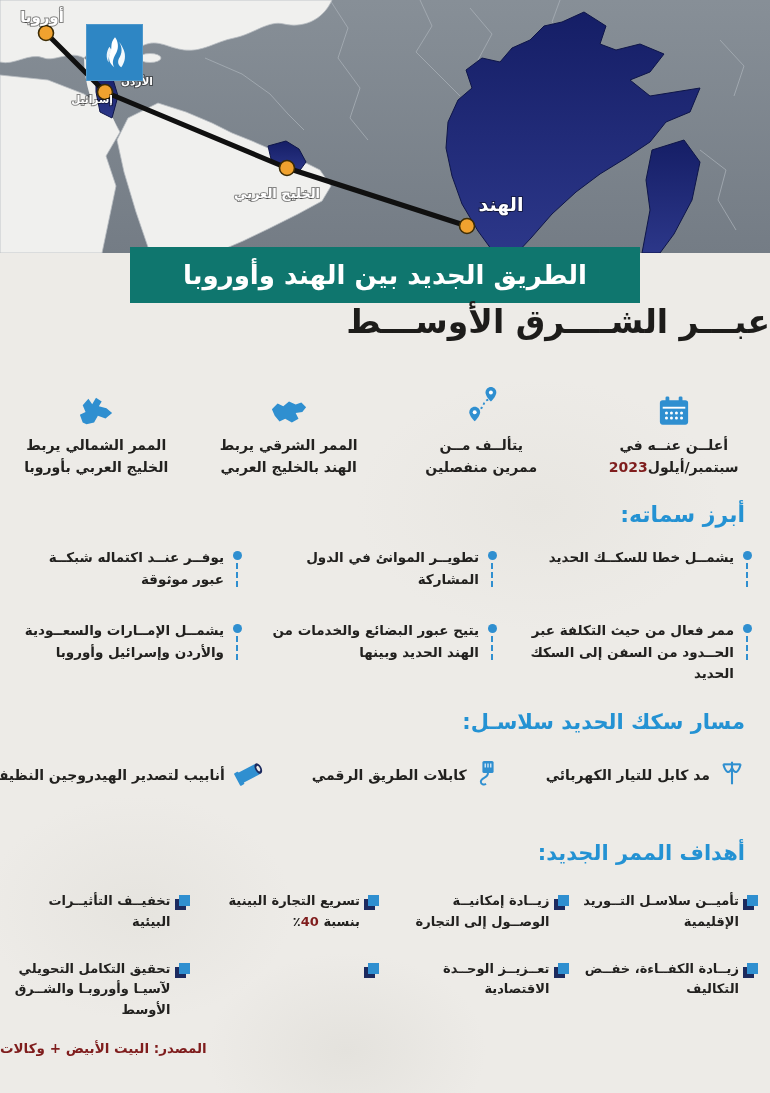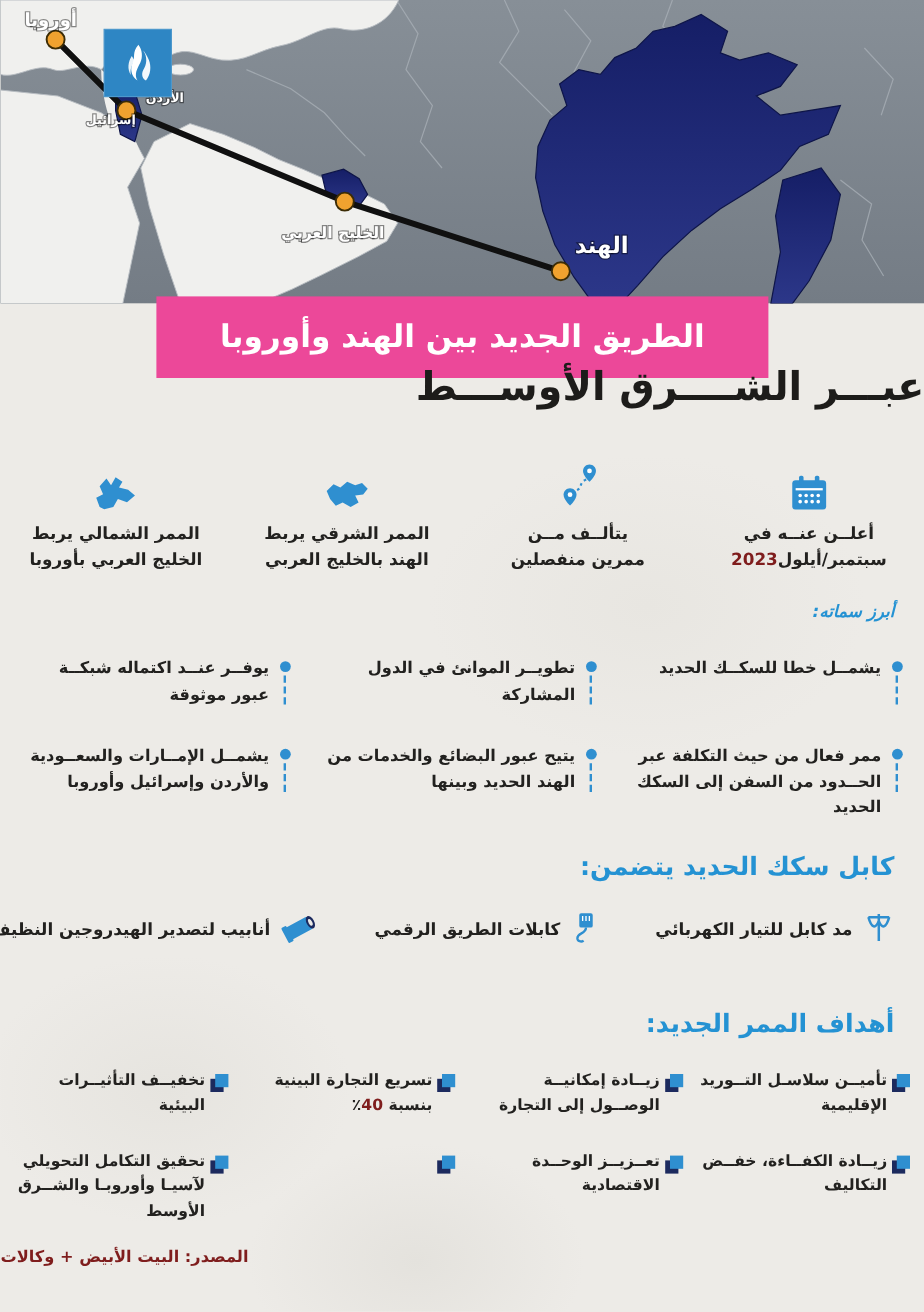--- a/index.html
+++ b/index.html
@@ -19,35 +19,35 @@
       radial-gradient(200px 140px at 45% 95%, #e4e2dd 0%, transparent 70%);
   }
   svg text { font-family:"DejaVu Sans", sans-serif; }
 
   .map { position:absolute; top:0; left:0; width:770px; height:253px; display:block; }
 
   .logo { position:absolute; top:24px; left:86px; width:57px; height:57px;
           background:#2e86c4; display:flex; align-items:center; justify-content:center;
           box-shadow:0 0 0 1px rgba(255,255,255,0.15) inset; }
 
-  .title-box { position:absolute; top:247px; right:130px; width:510px; height:68px;
-          background:#ec4899; color:#fff; display:flex; align-items:center; justify-content:center;
+  .title-box { position:absolute; top:247px; right:130px; width:510px; height:56px;
+          background:#0f766e; color:#fff; display:flex; align-items:center; justify-content:center;
           font-size:26px; font-weight:bold; letter-spacing:-0.5px; }
   .subtitle { position:absolute; top:302px; left:0; right:0; text-align:right;
           font-size:33px; font-weight:bold; color:#1d1c1a; white-space:nowrap; }
 
   .facts { position:absolute; top:383px; right:0; width:770px;
           display:grid; grid-template-columns:repeat(4,1fr); }
   .fact { text-align:center; padding:0 8px; }
   .fact .ficon { height:44px; display:flex; align-items:flex-end; justify-content:center; }
   .fact .ftext { margin-top:8px; font-size:14px; font-weight:bold; line-height:1.55; }
   .hl { color:#7f1d1d; }
 
   .sec-h { position:absolute; right:25px; color:#2492d3; font-weight:bold; }
-  .h-features { top:502px; font-size:14px;font-style:italic; }
+  .h-features { top:502px; font-size:22px; }
   .h-rail     { top:710px; font-size:21px; }
   .h-goals    { top:841px; font-size:21px;margin-left:12px; }
 
   .features { position:absolute; top:547px; right:18px; width:735px;
           display:grid; grid-template-columns:repeat(3,1fr); column-gap:30px; row-gap:30px; }
   .feat { display:flex; gap:8px; font-size:13.5px; font-weight:bold; line-height:1.6; text-align:right; }
   .pin  { flex:0 0 10px; display:flex; flex-direction:column; align-items:center; margin-top:4px; }
   .pin .dot  { width:9px; height:9px; border-radius:50%; background:#2f8fd0; }
   .pin .dash { width:0; height:24px; border-left:2px dashed #2f8fd0; margin-top:3px; }
 
@@ -237,21 +237,21 @@
   </div>
   <div class="feat">
     <span class="pin">
         <span class="dot"></span>
         <span class="dash"></span>
       </span>
     <span>يشمــل الإمــارات والسعــودية والأردن وإسرائيل وأوروبا</span>
   </div>
 </div>
 
-<div class="sec-h h-rail">كابل سكك الحديد يتضمن:</div>
+<div class="sec-h h-rail">مسار سكك الحديد سلاسـل:</div>
 <div class="rails">
   <div class="rail">
     <span>
       <svg width="26" height="30" viewBox="0 0 30 32">
         <g stroke="#2f8fd0" stroke-width="2.4" fill="none">
           <path d="M15,3 V29"></path>
             <path d="M5,6 H25"></path>
           <path d="M5,6 C8,17 12,17 15,10"></path>
             <path d="M25,6 C22,17 18,17 15,10"></path>
         </g>

